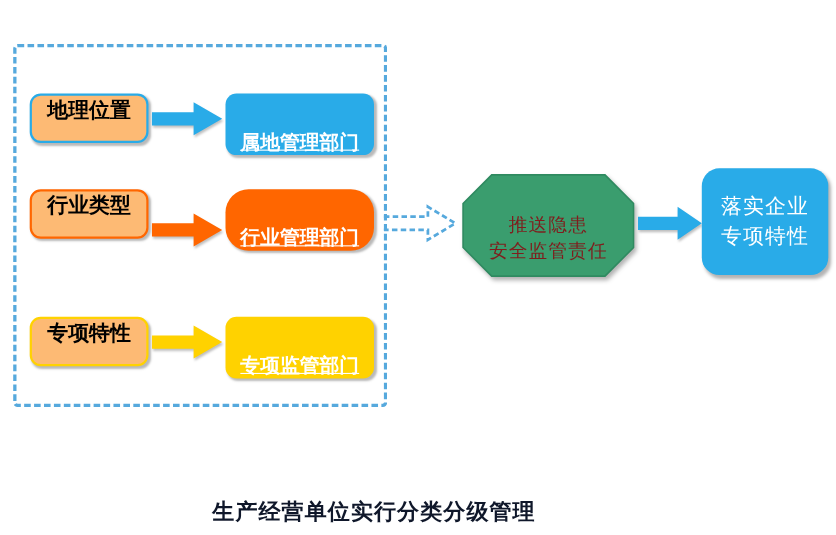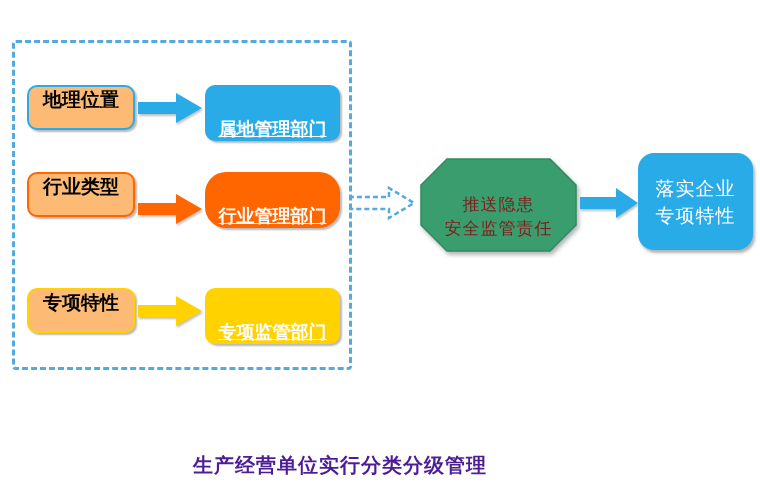--- a/index.html
+++ b/index.html
@@ -56,21 +56,21 @@
   .result-box{
     position:absolute;left:638px;top:153px;width:115px;height:97px;
     background:#29abe8;border-radius:16px;
     display:flex;flex-direction:column;align-items:center;justify-content:center;
     color:#ffffff;font-family:"Liberation Serif",serif;
     font-size:19px;line-height:27px;text-align:center;letter-spacing:1px;
     box-shadow:2px 3px 3px rgba(0,0,0,0.30);
   }
   .caption{
     position:absolute;left:193px;top:452px;
-    font-size:20px;font-weight:bold;color:#4c1d95;letter-spacing:1px;
+    font-size:20px;font-weight:bold;color:#0f172a;letter-spacing:1px;
   }
 </style>
 </head>
 <body>
 
 <div id="stage">
 
   <div class="group-box"></div>
 
   <div class="factor-box factor-blue row1">

